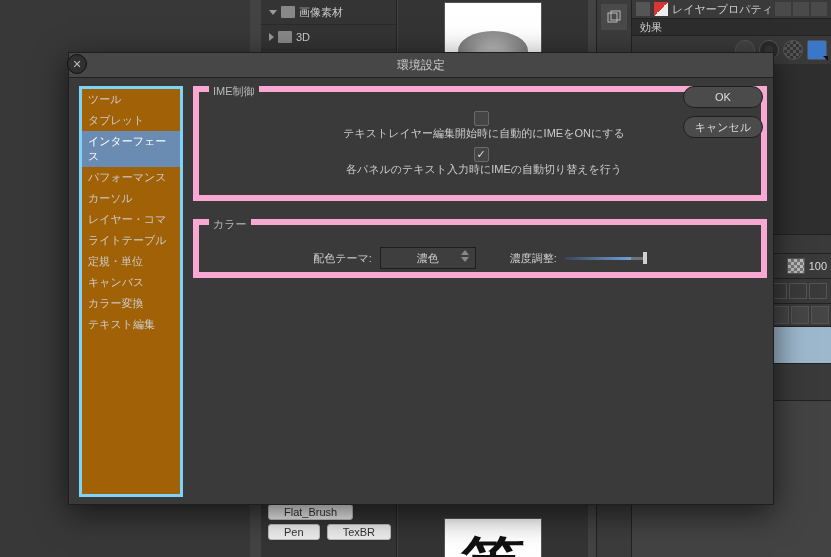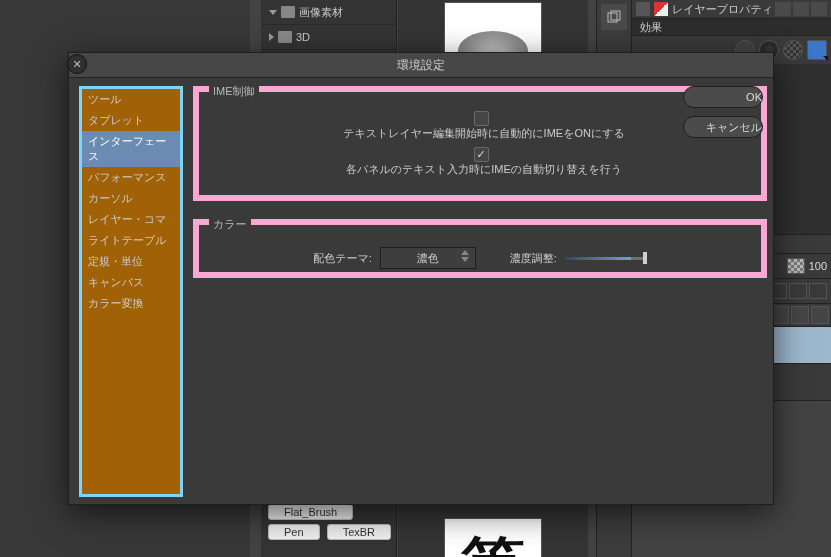--- a/index.html
+++ b/index.html
@@ -231,21 +231,21 @@
   .slider-wrap{display:flex;align-items:center;gap:6px;}
   .slider-track{width:82px;height:3px;background:linear-gradient(90deg,#3b4659,#6fa0d8 80%,#6e7274 80%);position:relative;}
   .slider-knob{position:absolute;right:0;top:-5px;width:4px;height:12px;background:#d0d0d0;}
   .dlg-buttons {
     position:absolute; right:10px; top:8px;
     display:flex; flex-direction:column; gap:8px;
   }
   .dlg-btn {
     width: 78px; height: 20px;
     background:#4b4b4b; border:1px solid #1f1f1f;
-    color:#ddd; text-align:right; line-height:20px;
+    color:#ddd; text-align:center; line-height:20px;
     border-radius:11px; font-size:11px;
   }
   .umbrella{
     width:70px;height:40px;
     background: radial-gradient(ellipse at center bottom,#bbb 40%,#999 60%,#777 90%);
     border-radius: 70px 70px 4px 4px / 40px 40px 4px 4px;
     position:relative;
   }
   .umbrella::after{content:"";position:absolute;left:50%;top:38px;width:2px;height:30px;background:#777;transform:rotate(8deg);}
   .brush-glyph{font-size:64px;font-weight:700;color:#111;font-family:serif;}
@@ -356,20 +356,21 @@
         <div class="cat-item">ツール</div>
         <div class="cat-item">タブレット</div>
         <div class="cat-item selected">インターフェース</div>
         <div class="cat-item">パフォーマンス</div>
         <div class="cat-item">カーソル</div>
         <div class="cat-item">レイヤー・コマ</div>
         <div class="cat-item">ライトテーブル</div>
         <div class="cat-item">定規・単位</div>
         <div class="cat-item">キャンバス</div>
         <div class="cat-item">カラー変換</div>
+        <div class="cat-item">テキスト編集</div>
       </div>
 
       <div class="content-area">
 
         <div class="group">
           <span class="group-legend">IME制御</span>
           <div class="checkbox-row">
             <span class="chk"></span>
             <span>テキストレイヤー編集開始時に自動的にIMEをONにする</span>
           </div>

